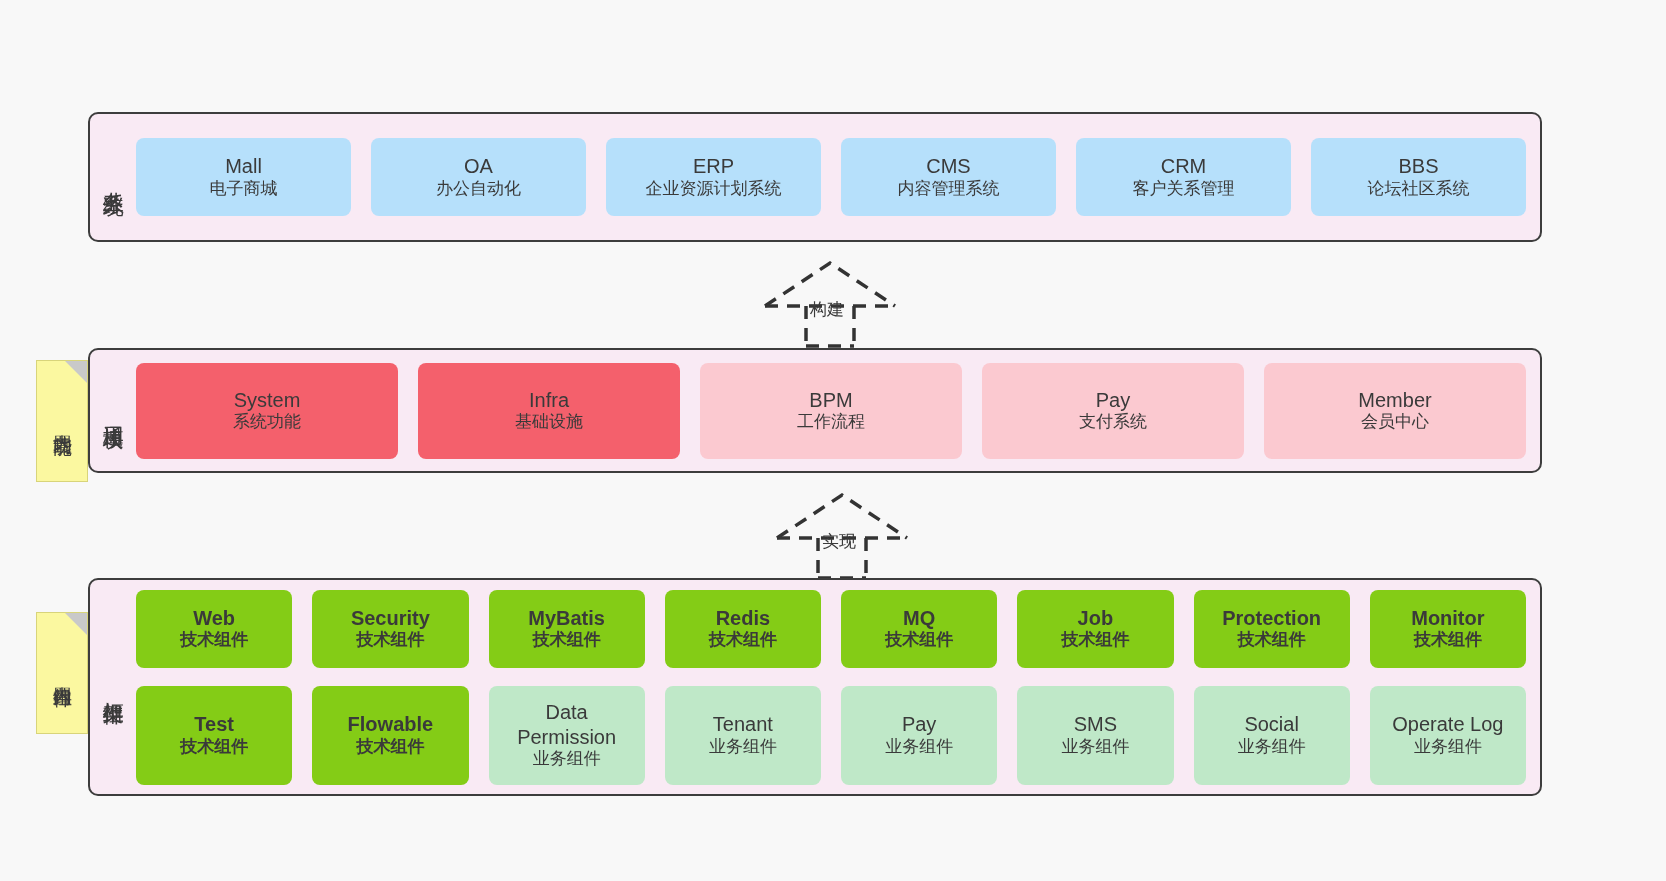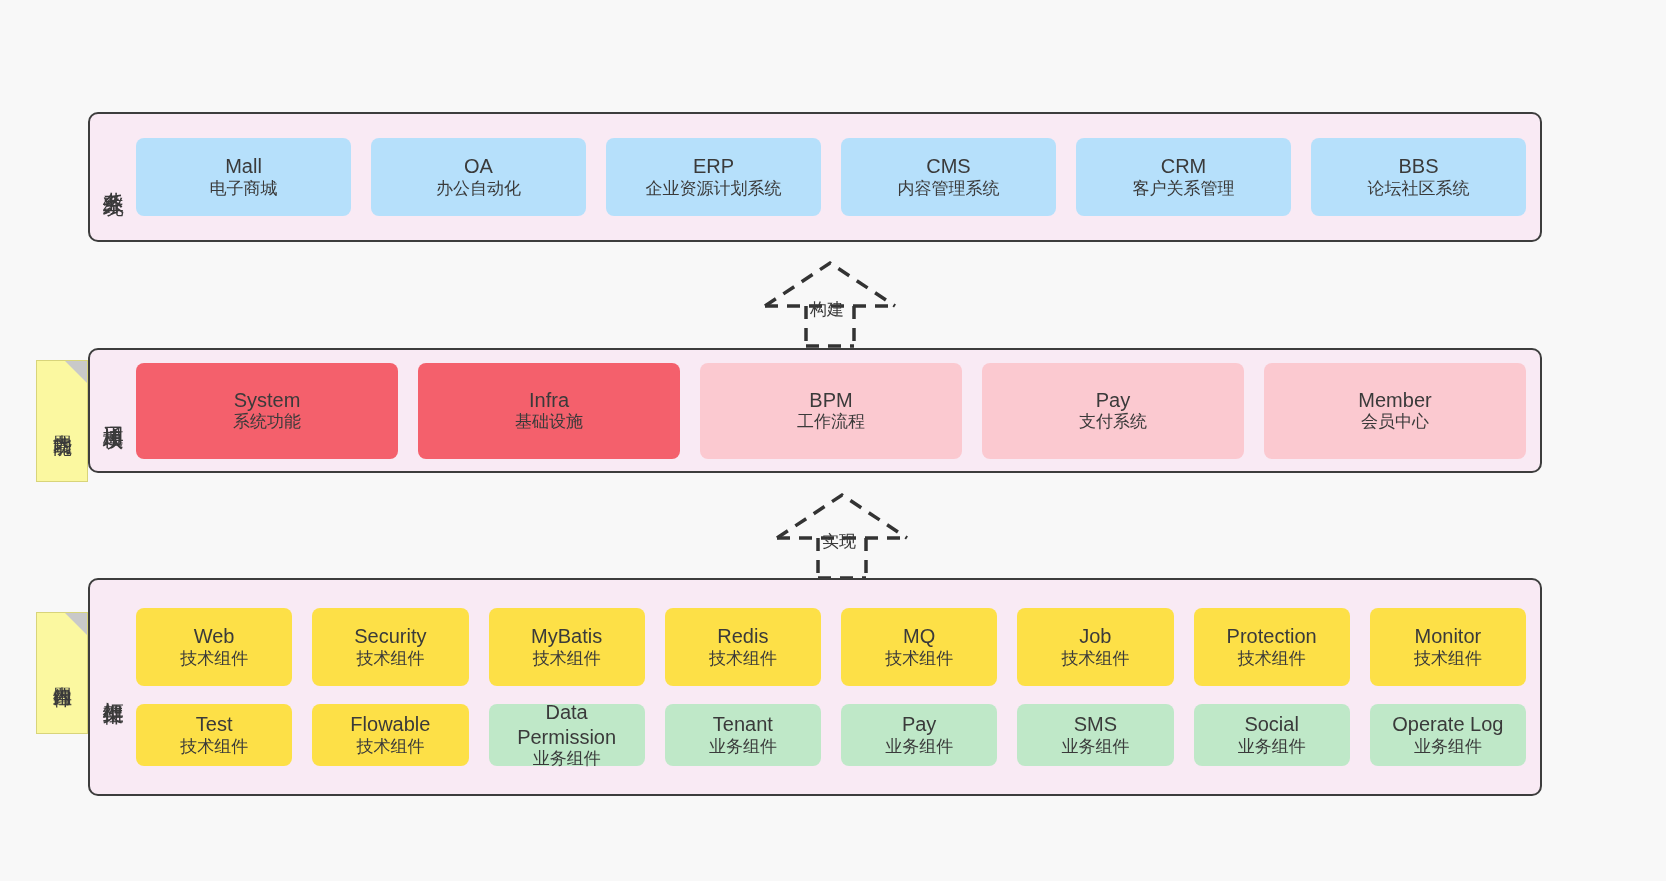--- a/index.html
+++ b/index.html
@@ -78,21 +78,21 @@
   }
   .card .t2 {
     font-size: 17px;
     line-height: 1.22;
     color: #3a3a3a;
   }
 
   .biz    { background: #b6e0fb; }
   .mod-on { background: #f4606c; }
   .mod-off{ background: #fbc9d0; }
-  .tech   { background: #fde047; }
+  .tech   { background: #84cc16; font-weight: bold; }
   .bizcmp { background: #bfe8c8; }
 
   
   .note {
     position: absolute;
     background: #fbf8a0;
     border: 1px solid #d8d47a;
     box-sizing: border-box;
     display: flex;
     align-items: center;
@@ -248,21 +248,21 @@
       </div>
       <div class="card tech">
         <div class="t1">Protection</div>
         <div class="t2">技术组件</div>
       </div>
       <div class="card tech">
         <div class="t1">Monitor</div>
         <div class="t2">技术组件</div>
       </div>
     </div>
-    <div class="row" style="height:62px;">
+    <div class="row" style="height:99px;">
       <div class="card tech">
         <div class="t1">Test</div>
         <div class="t2">技术组件</div>
       </div>
       <div class="card tech">
         <div class="t1">Flowable</div>
         <div class="t2">技术组件</div>
       </div>
       <div class="card bizcmp">
         <div class="t1">Data

